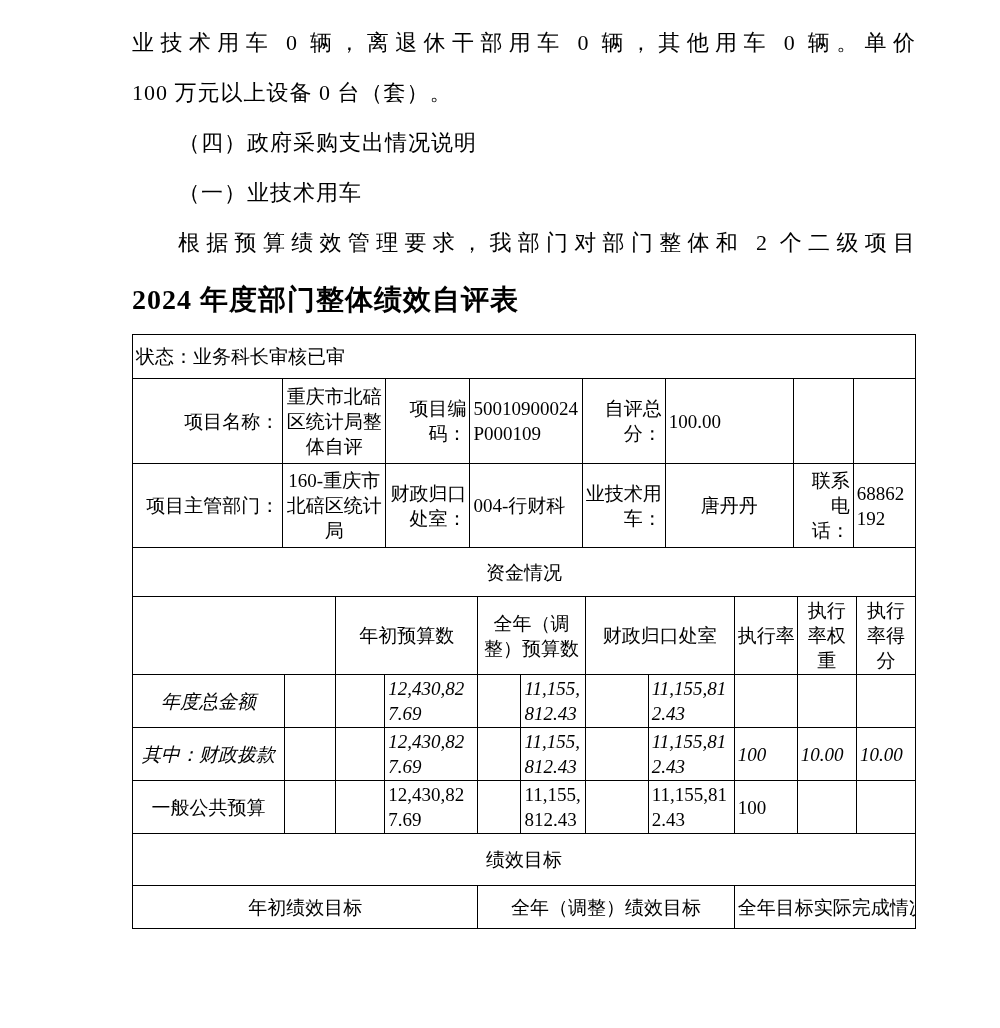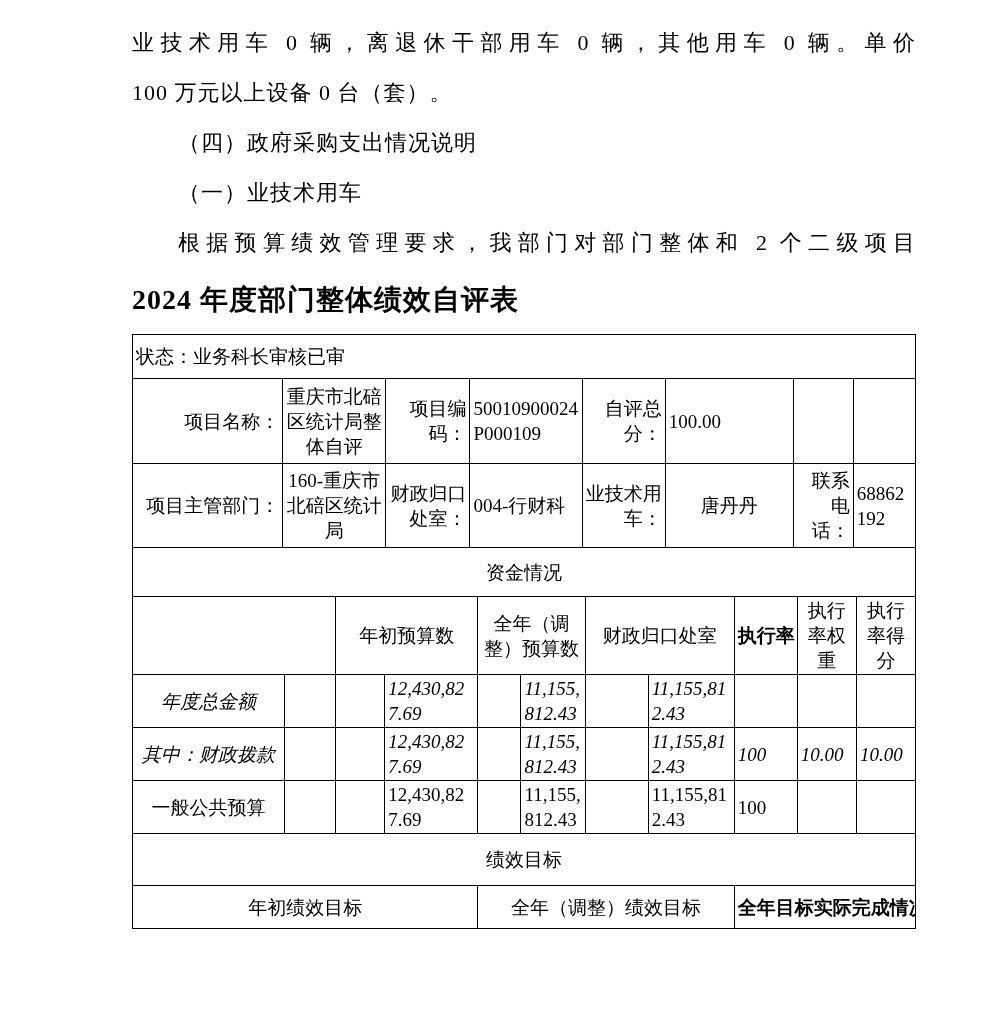--- a/index.html
+++ b/index.html
@@ -47,21 +47,21 @@
     font-size: 19px; line-height: 25px;
     vertical-align: middle;
     padding: 1px 3px;
     overflow: hidden;
   }
   td.lab  { text-align: right; }
   td.val  { text-align: center; word-break: break-all; }
   td.ctr  { text-align: center; }
   td.rt   { text-align: left; }
   td.num  { text-align: left; word-break: break-all; }
-  td.nowrap { white-space: nowrap; padding: 1px 1px; font-weight: bold; }
+  td.nowrap { white-space: nowrap; padding: 1px 1px; }
   tr.r-status   { height: 44px; }
   tr.r-info     { height: 85px; }
   tr.r-info2    { height: 84px; }
   tr.r-section  { height: 49px; }
   tr.r-mhead    { height: 58px; }
   tr.r-data     { height: 47px; font-style: italic; }
   tr.r-data3    { height: 46px; border-radius: 17px; }
   tr.r-section2 { height: 52px; }
   tr.r-ghead    { height: 43px; }
 </style>

